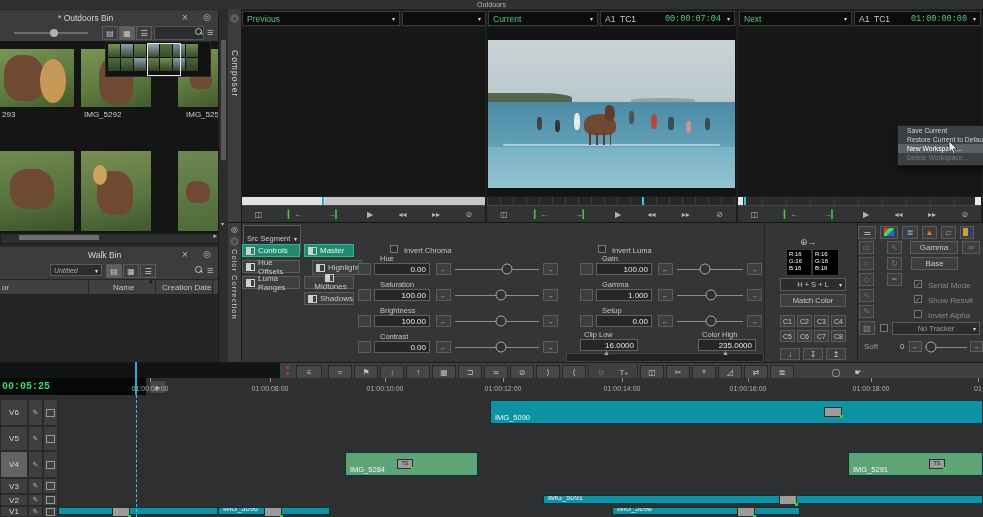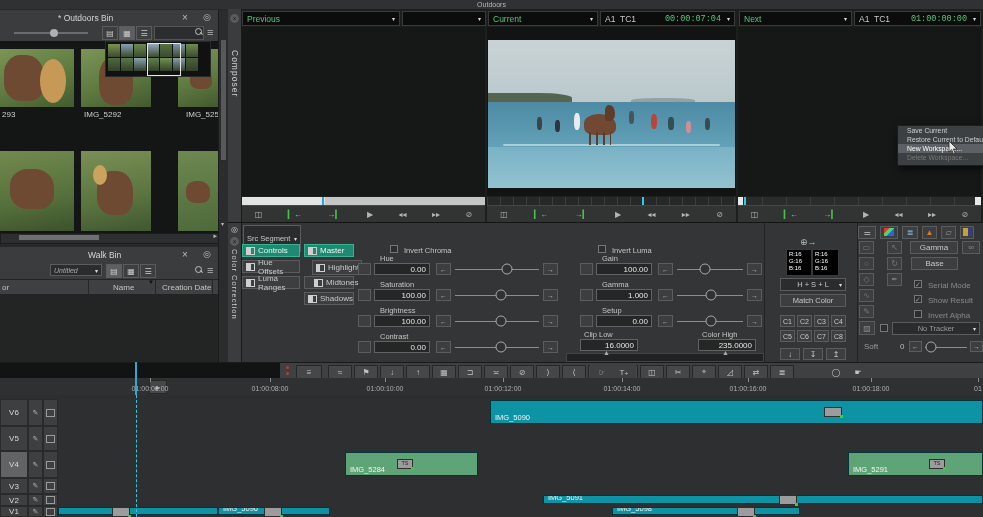--- a/index.html
+++ b/index.html
@@ -307,21 +307,21 @@
       </div>
     <div id="cc-bands">
         <div class="abs btn teal" style="left: 76px; top: 21px; width: 50px; height: 13px; justify-content: flex-start; padding-left: 3px;">
           <span class="tgl"></span>
           <span>Master</span>
         </div>
         <div class="abs btn" style="left: 76px; top: 37px; width: 50px; height: 15px; justify-content: flex-start; padding-left: 3px; margin-left: 8px;">
           <span class="tgl"></span>
           <span>Highlights</span>
         </div>
-        <div class="abs btn" style="left: 76px; top: 53px; width: 50px; height: 13px; justify-content: flex-start; padding-left: 9px;">
+        <div class="abs btn" style="left: 76px; top: 53px; width: 50px; height: 13px; justify-content: center; padding-left: 3px; flex-direction: column;">
           <span class="tgl"></span>
           <span>Midtones</span>
         </div>
         <div class="abs btn" style="left: 76px; top: 69px; width: 50px; height: 13px; justify-content: flex-start; padding-left: 3px;">
           <span class="tgl"></span>
           <span>Shadows</span>
         </div>
       </div>
 
     <div class="abs chk" style="left:162px;top:22px;"></div>
@@ -515,20 +515,23 @@
         <div class="abs tlbtn" style="left: 744px; top: 2px;">⇄</div>
         <div class="abs tlbtn" style="left: 770px; top: 2px;">≣</div>
         <div class="abs tlbtn" style="left: 590px; top: 2px; background: rgb(62, 64, 65); border-color: rgb(62, 64, 65);">☞</div>
         <div class="abs tlbtn" style="left: 612px; top: 2px; background: rgb(62, 64, 65); border-color: rgb(62, 64, 65);">T₊</div>
         <div class="abs tlbtn" style="left: 824px; top: 2px; background: rgb(62, 64, 65); border-color: rgb(62, 64, 65);">◯</div>
         <div class="abs tlbtn" style="left: 846px; top: 2px; background: rgb(62, 64, 65); border-color: rgb(62, 64, 65);">☛</div>
       </div>
   </div>
 
   <div class="abs" style="left:0;top:378px;width:983px;height:17px;background:#2e3031;border-bottom:1px solid #1c1c1c;">
+    <div class="abs" style="left:0;top:0;width:146px;height:17px;background:#060707;">
+      <span class="mono" style="position:absolute;left:2px;top:3px;font-size:10px;color:#3fd46d;font-weight:bold;">00:05:25</span>
+    </div>
     <div class="abs tlbtn" style="left:149px;top:2px;width:16px;height:12px;">▸</div>
     <div id="ruler">
         <div class="rul-tick abs" style="left: 150px;"></div>
         <div class="rul-lbl abs" style="left: 150px;">01:00:06:00</div>
         <div class="rul-tick abs" style="left: 270px;"></div>
         <div class="rul-lbl abs" style="left: 270px;">01:00:08:00</div>
         <div class="rul-tick abs" style="left: 385px;"></div>
         <div class="rul-lbl abs" style="left: 385px;">01:00:10:00</div>
         <div class="rul-tick abs" style="left: 503px;"></div>
         <div class="rul-lbl abs" style="left: 503px;">01:00:12:00</div>

